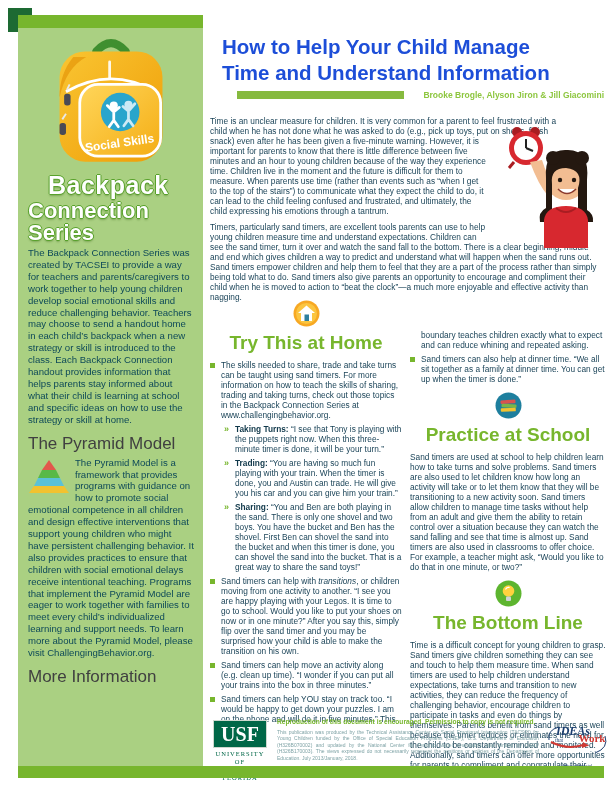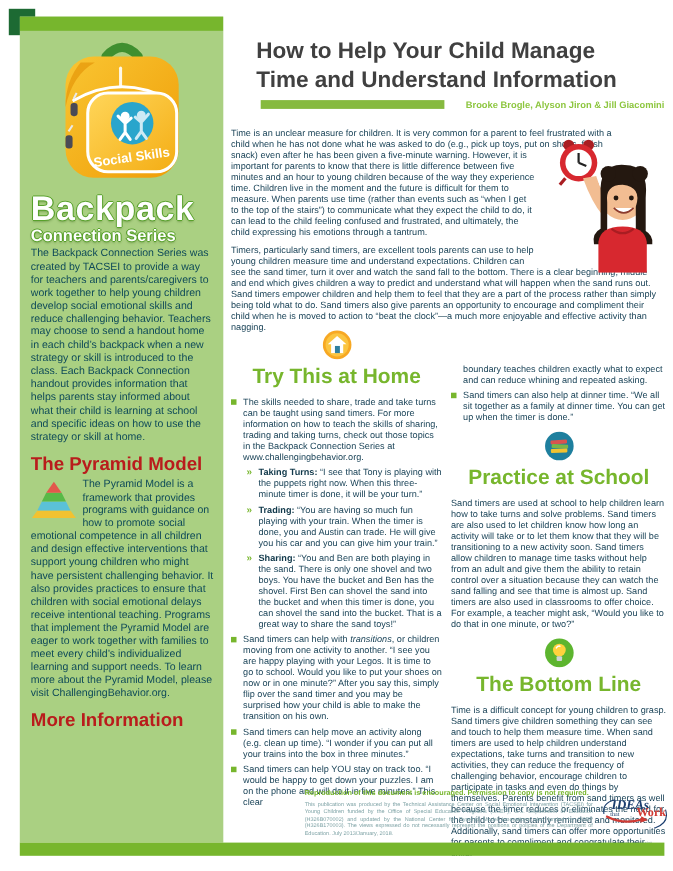--- a/index.html
+++ b/index.html
@@ -7,28 +7,28 @@
         font-family:"Liberation Sans",sans-serif;color:#153f54;}
   
   .corner-sq{position:absolute;left:8px;top:8px;width:24px;height:24px;background:#1d6a33;}
   .bottom-bar{position:absolute;left:18px;top:766px;width:586px;height:12px;background:#77b62d;}
   
   .sidebar{position:absolute;left:18px;top:15px;width:185px;height:751px;background:#aad082;overflow:hidden;}
   .sb-topbar{height:13px;background:#77b62d;}
   .bp-wrap{text-align:center;margin-top:5px;}
   .wordmark{padding:0 10px;margin-top:0;color:#fff;font-weight:bold;line-height:1;
     text-shadow:0 1px 0 #58a12b,0 -1px 0 #58a12b,1px 0 0 #58a12b,-1px 0 0 #58a12b,0 2px 2px rgba(40,90,10,.35);}
-  .wm1{font-size:31px;letter-spacing:.5px;}
-  .wm2{font-size:15px;margin-top:2px;}
+  .wm1{font-size:25px;letter-spacing:.5px;margin-left:20px;}
+  .wm2{font-size:22px;margin-top:2px;}
   .sb-h{margin:8px 10px 0 10px;color:#0e4a58;font-weight:bold;font-size:15px;}
-  .sb-h2{margin:8px 10px 0 10px;color:#b91c1c;font-weight:bold;font-size:17px;}
+  .sb-h2{margin:8px 10px 0 10px;color:#404040;font-weight:normal;font-size:17px;}
   .sb-p{margin:3px 9px 0 10px;color:#0e4a58;font-size:9.6px;line-height:11.9px;}
   .pyr-ic{float:left;margin:2px 5px 1px 0;}
   
-  .title{position:absolute;left:233px;top:34px;width:370px;color:#404040;font-weight:bold;
+  .title{position:absolute;left:222px;top:34px;width:370px;color:#1d4ed8;font-weight:bold;
          font-size:20.5px;line-height:26px;}
   .title-bar{position:absolute;left:237px;top:91px;width:167px;height:8px;background:#86ba3f;}
   .authors{position:absolute;right:8px;top:90px;color:#8dc63f;font-weight:bold;font-size:8.5px;}
   
   .body-p{margin:0;font-size:8.3px;line-height:10px;color:#153f54;}
   .intro{position:absolute;left:210px;top:116px;width:394px;}
   .intro .p2{margin-top:6px;}
   .sp{float:right;}
   .sp1{width:42px;height:22px;}
   .sp2{width:118px;height:104px;clear:right;}
@@ -238,20 +238,27 @@
           <circle cx="13.5" cy="11" r="5.8" fill="#ffd23e"></circle>
           <rect x="11" y="16.5" width="5" height="4.5" rx="1" fill="#cfd3d6"></rect>
           <path d="M10.8,9 Q12,7 14,7.4" fill="none" stroke="#ffffff" stroke-width="1.4" stroke-linecap="round"></path>
         </svg>
         <span class="sh-txt">The Bottom Line</span>
       </div>
       <p class="body-p">Time is a difficult concept for young children to grasp. Sand timers give children something they can see and touch to help them measure time. When sand timers are used to help children understand expectations, take turns and transition to new activities, they can reduce the frequency of challenging behavior, encourage children to participate in tasks and even do things by themselves. Parents benefit from sand timers as well because the timer reduces or eliminates the need for the child to be constantly reminded and monitored. Additionally, sand timers can offer more opportunities for parents to compliment and congratulate their child.</p>
     </div>
   </section>
 
+  <div class="usf">
+    <div class="usf-box">USF</div>
+    <div class="usf-lines">
+      <div>UNIVERSITY OF</div>
+      <div>SOUTH FLORIDA</div>
+    </div>
+  </div>
 
   <div class="f-center">
     <div class="f-notice">Reproduction of this document is encouraged. Permission to copy is not required.</div>
     <div class="f-fine">This publication was produced by the Technical Assistance Center on Social Emotional Intervention (TACSEI) for Young Children funded by the Office of Special Education Programs (OSEP), U.S. Department of Education (H326B070002) and updated by the National Center for Pyramid Model Innovations also funded by OSEP (H326B170003). The views expressed do not necessarily represent the positions or policies of the Department of Education. July 2013/January, 2018.</div>
   </div>
 
   <div class="ideas">
     <svg width="64" height="36" viewBox="0 0 64 36">
       <path d="M4,18 Q2,8 14,5" fill="none" stroke="#1b3e6f" stroke-width="1"></path>
       <path d="M60,14 Q64,26 50,31" fill="none" stroke="#1b3e6f" stroke-width="1"></path>

